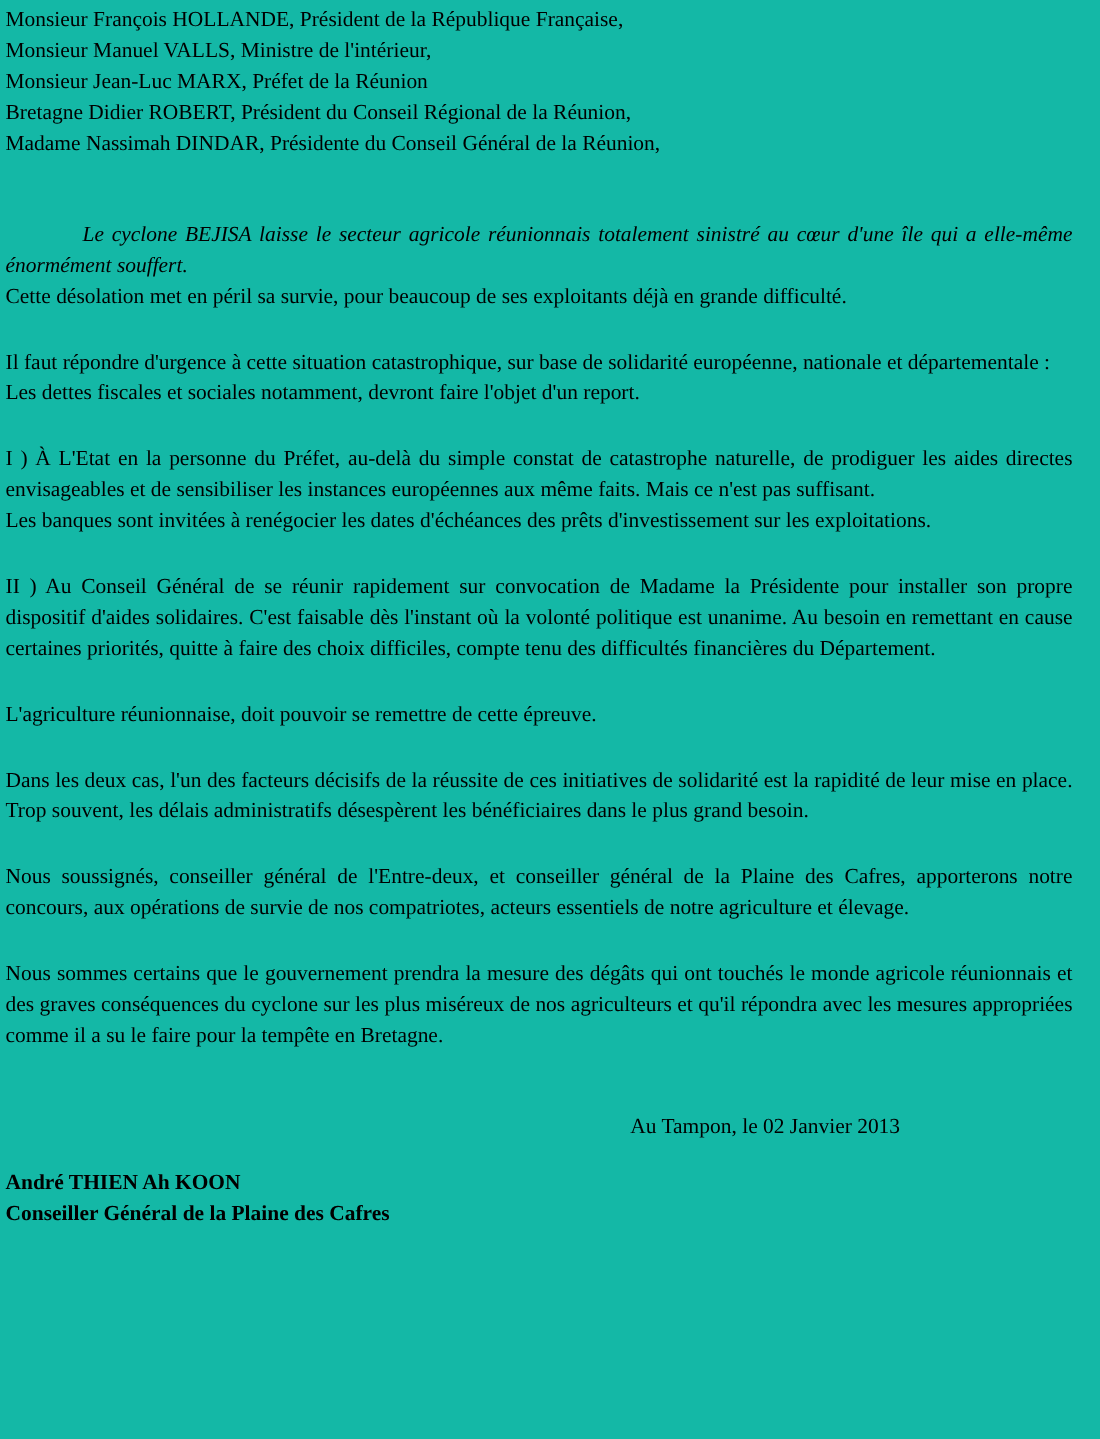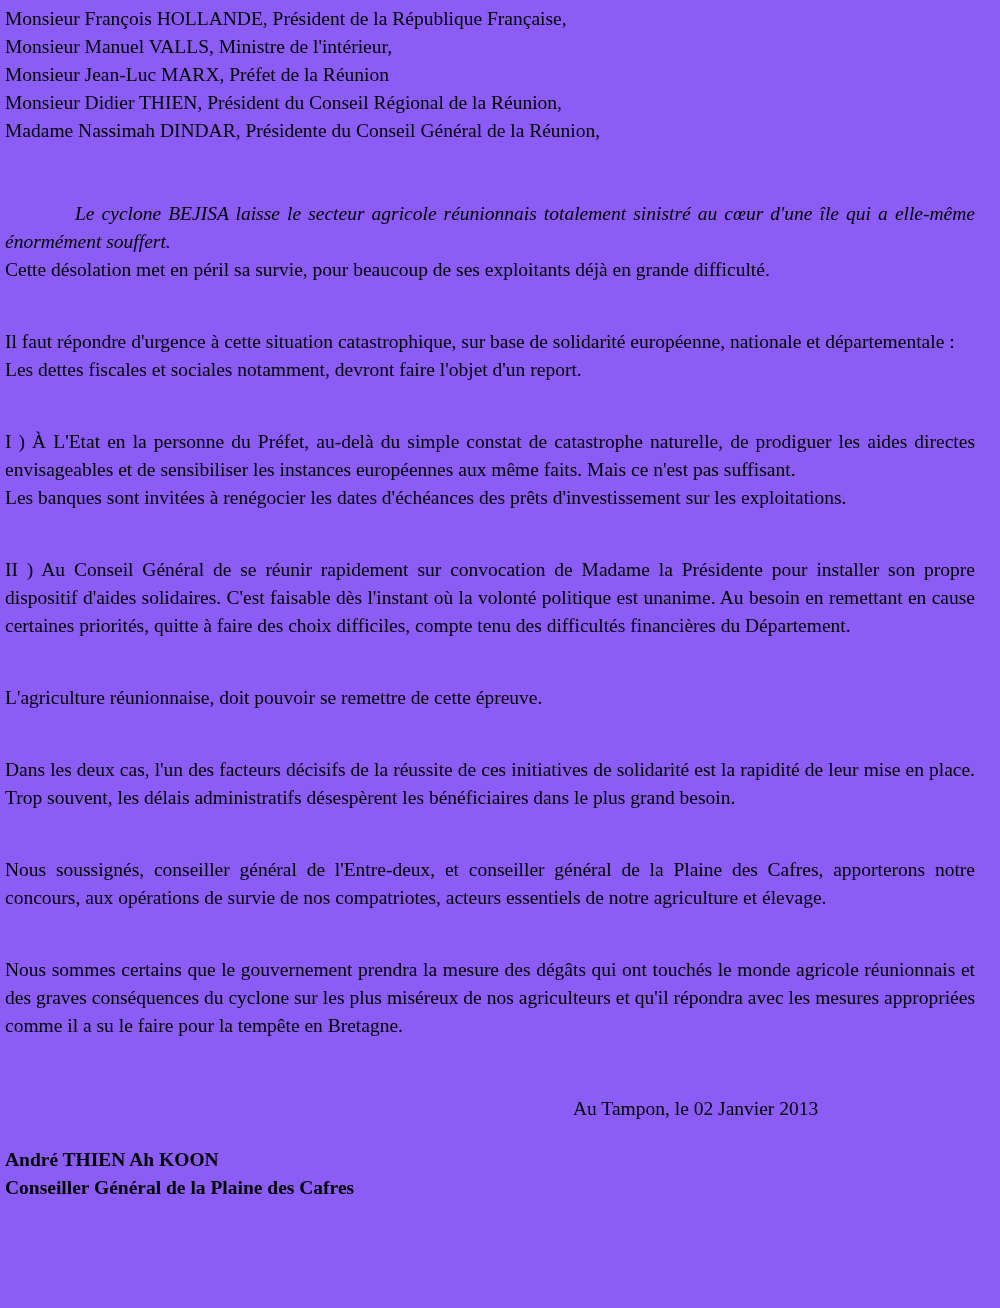--- a/index.html
+++ b/index.html
@@ -10,44 +10,44 @@
     overflow: hidden;
     color: #000000;
     font-family: "Liberation Serif", "DejaVu Serif", serif;
     font-size: 19.5px;
     line-height: 28px;
   }
   .page {
     width: 100%;
     height: 100%;
     padding: 5px 25px 0 5px;
-    background: #8b5cf6;
+    background: #14b8a6;
   }
   .recipients .recipient-line { white-space: nowrap; }
   .para { text-align: justify; }
-  .para.gap { margin-top: 44px; }
+  .para.gap { margin-top: 32px; }
   .para.gap-xl { margin-top: 55px; }
   .para.indent { text-indent: 70px; font-style: italic; }
   .dateline { margin-top: 55px; padding-left: 568px; white-space: nowrap; }
   .signatures { display: flex; margin-top: 23px; font-weight: 700; }
   .sig-left { width: 498px; flex: 0 0 498px; }
   .sig-right { flex: 1; }
   .sig-left .sig-name { padding-left: 5px; }
   .sig-name, .sig-title { white-space: nowrap; }
 </style>
 </head>
 <body>
 
 <div class="page">
 
   <header class="recipients">
     <div class="recipient-line">Monsieur François HOLLANDE, Président de la République Française,</div>
     <div class="recipient-line">Monsieur Manuel VALLS, Ministre de l'intérieur,</div>
     <div class="recipient-line">Monsieur Jean-Luc MARX, Préfet de la Réunion</div>
-    <div class="recipient-line">Monsieur Didier THIEN, Président du Conseil Régional de la Réunion,</div>
+    <div class="recipient-line">Bretagne Didier ROBERT, Président du Conseil Régional de la Réunion,</div>
     <div class="recipient-line">Madame Nassimah DINDAR, Présidente du Conseil Général de la Réunion,</div>
   </header>
 
   <main>
     <p class="para indent gap-xl">Le cyclone BEJISA laisse le secteur agricole réunionnais totalement sinistré au cœur d'une île qui a elle-même énormément souffert.</p>
     <p class="para">Cette désolation met en péril sa survie, pour beaucoup de ses exploitants déjà en grande difficulté.</p>
     <p class="para gap">Il faut répondre d'urgence à cette situation catastrophique, sur base de solidarité européenne, nationale et départementale :</p>
     <p class="para">Les dettes fiscales et sociales notamment, devront faire l'objet d'un report.</p>
     <p class="para gap">I ) À L'Etat en la personne du Préfet, au-delà du simple constat de catastrophe naturelle, de prodiguer les aides directes envisageables et de sensibiliser les instances européennes aux même faits. Mais ce n'est pas suffisant.</p>
     <p class="para">Les banques sont invitées à renégocier les dates d'échéances des prêts d'investissement sur les exploitations.</p>

